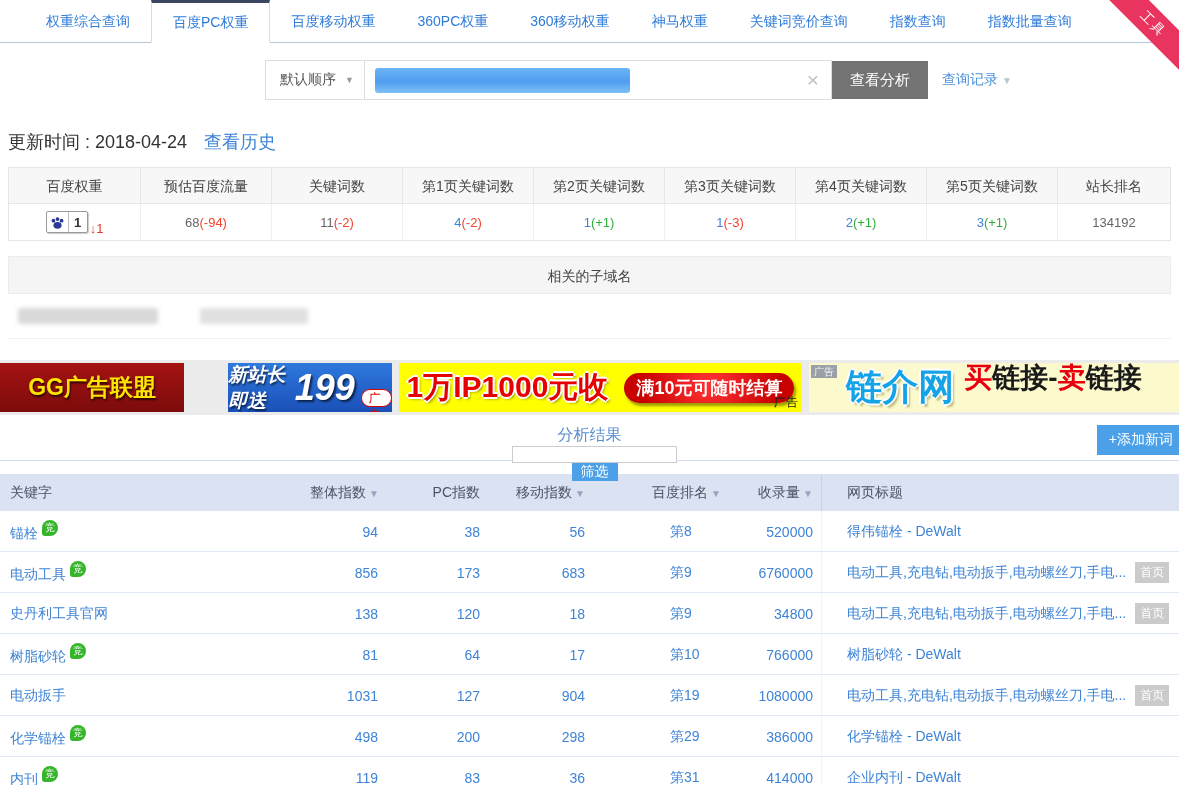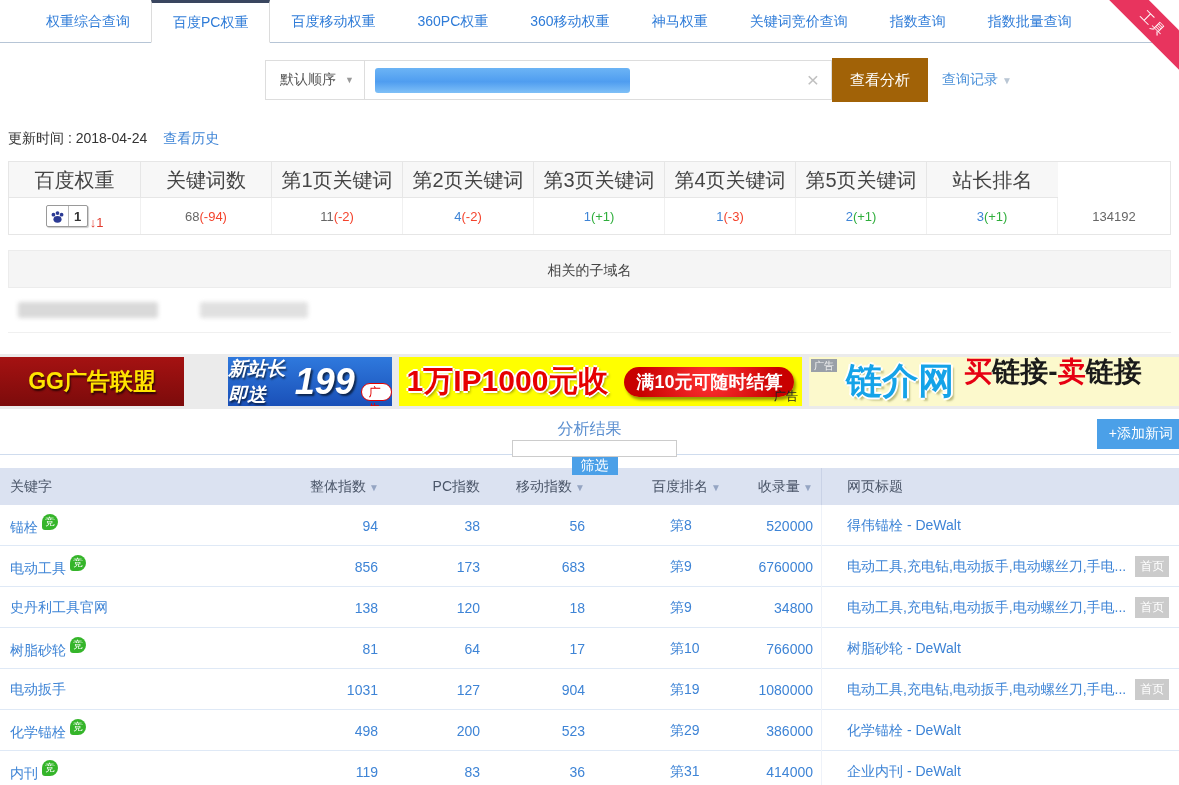--- a/index.html
+++ b/index.html
@@ -18,32 +18,32 @@
 
   
   .search-row { display:flex; align-items:center; margin:17px 0 0 265px; height:40px; }
   .search-box { display:flex; align-items:center; border:1px solid #ddd; height:40px; width:567px; background:#fff; }
   .sort-select { display:flex; align-items:center; justify-content:space-between; width:99px; height:100%; padding:0 10px 0 14px; border-right:1px solid #ddd; font-size:14px; color:#555; cursor:pointer; }
   .sort-caret { font-size:9px; color:#999; }
   .search-input { flex:1; position:relative; height:100%; display:flex; align-items:center; padding-left:10px; }
   .redacted { width:255px; height:25px; border-radius:3px;
     background:linear-gradient(180deg,#6cb4f5 0%,#4f9df0 55%,#7fc0f7 100%); }
   .clear-x { font-size:21px; color:#c0c0c0; padding:0 12px; cursor:pointer; }
-  .analyze-btn { width:96px; height:44px; background:#a16207; color:#fff; font-size:15px; border:none; cursor:pointer;text-align:center; }
+  .analyze-btn { width:96px; height:38px; background:#737373; color:#fff; font-size:15px; border:none; cursor:pointer;text-align:center; }
   .history-link { margin-left:14px; font-size:14px; color:#4a90d9; cursor:pointer; }
   .history-caret { color:#b9c6d4; font-size:10px; }
 
   
-  .update-row { margin:30px 4px 0 8px; font-size:14px; color:#333; }
+  .update-row { margin:30px 4px 0 8px; font-size:18px; color:#333; }
   .update-row a { color:#3e84d6; text-decoration:none; margin-left:12px; cursor:pointer; }
 
   
   .stats { margin:13px 8px 0 8px; border:1px solid #e6e6e6; }
   .stats-row { display:grid; grid-template-columns:132px repeat(7,131px) 1fr; }
-  .stats-hcell { background:#f7f7f7; height:36px; line-height:36px; text-align:center; font-size:20px; color:#444; border-right:1px solid #e6e6e6; border-bottom:1px solid #e6e6e6; }
+  .stats-hcell { background:#f7f7f7; height:36px; line-height:36px; text-align:center; font-size:14px; color:#444; border-right:1px solid #e6e6e6; border-bottom:1px solid #e6e6e6; }
   .stats-hcell:last-child { border-right:none; }
   .stats-cell { height:36px; display:flex; align-items:center; justify-content:center; font-size:13px; border-right:1px solid #f0f0f0; background:#fff; }
   .stats-cell:last-child { border-right:none; }
   .v-gray { color:#666; } .v-blue { color:#3e84d6; } .v-red { color:#f4432c; } .v-green { color:#2fae3c; }
   .weight-badge { display:inline-flex; align-items:center; border:1px solid #9a9a9a; border-radius:2px; background:#fff; height:22px; box-shadow:1px 1px 1px rgba(0,0,0,.2); }
   .weight-badge .paw { width:22px; height:20px; display:flex; align-items:center; justify-content:center; border-right:1px solid #bbb; }
   .weight-badge .num { width:18px; text-align:center; font-weight:bold; font-size:13px; color:#333; }
   .weight-trend { color:#e23b2e; font-size:13px; margin-left:2px; align-self:flex-end; margin-bottom:4px; }
 
   
@@ -141,20 +141,21 @@
 </div>
 
 <div class="update-row">
   <span>更新时间 : 2018-04-24</span>
   <a>查看历史</a>
 </div>
 
 <div class="stats">
   <div class="stats-row">
     <div class="stats-hcell">百度权重</div>
+    <div class="stats-hcell">预估百度流量</div>
     <div class="stats-hcell">关键词数</div>
     <div class="stats-hcell">第1页关键词数</div>
     <div class="stats-hcell">第2页关键词数</div>
     <div class="stats-hcell">第3页关键词数</div>
     <div class="stats-hcell">第4页关键词数</div>
     <div class="stats-hcell">第5页关键词数</div>
     <div class="stats-hcell">站长排名</div>
   </div>
   <div class="stats-row">
     <div class="stats-cell">
@@ -315,21 +316,21 @@
     <div class="kcell c-title">
         <span class="title-text">电动工具,充电钻,电动扳手,电动螺丝刀,手电...</span>
         <span class="hp-badge">首页</span>
       </div>
   </div>
 
   <div class="krow kdata">
     <div class="kcell c-kw"><span>化学锚栓</span><span class="bid-badge">竞</span></div>
     <div class="kcell c-num">498</div>
     <div class="kcell c-pc">200</div>
-    <div class="kcell c-mob">523</div>
+    <div class="kcell c-mob">298</div>
     <div class="kcell c-rank">第29</div>
     <div class="kcell c-col">386000</div>
     <div class="kcell c-title">
         <span class="title-text">化学锚栓 - DeWalt</span>
       </div>
   </div>
 
   <div class="krow kdata">
     <div class="kcell c-kw"><span>内刊</span><span class="bid-badge">竞</span></div>
     <div class="kcell c-num">119</div>

